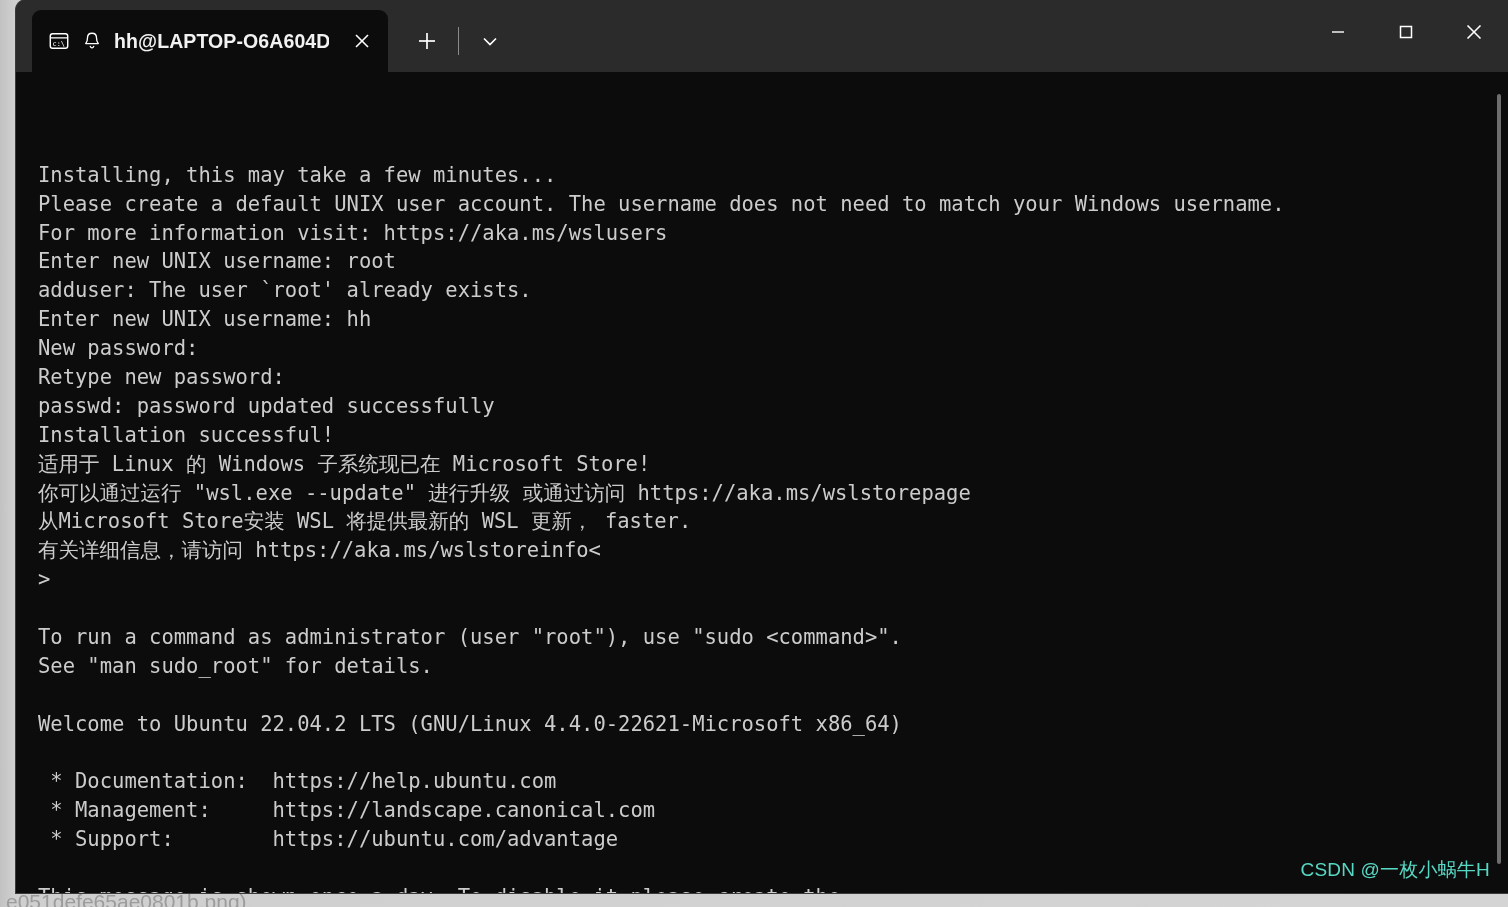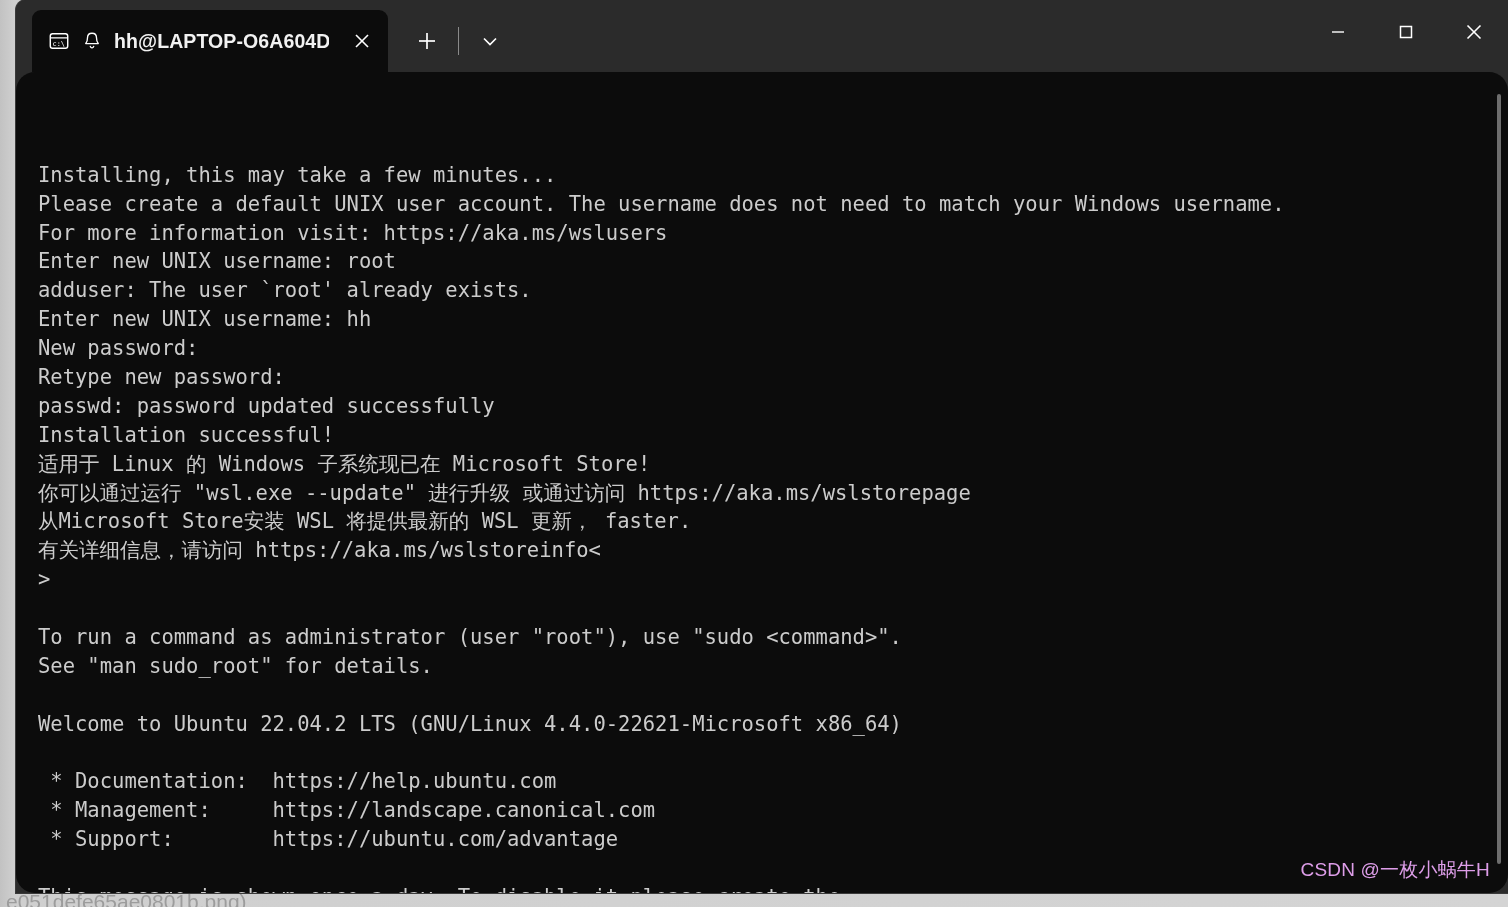--- a/index.html
+++ b/index.html
@@ -120,21 +120,20 @@
     width: 68px;
     display: flex; align-items: center; justify-content: center;
   }
 
   
   #terminal-body {
     flex: 1 1 auto;
     background: #0c0c0c;
     position: relative;
     overflow: hidden;
-    border-radius: 19px;
   }
 
   #terminal-text {
     position: absolute;
     left: 22px;
     top: 2px;
     right: 26px;
     font-family: "DejaVu Sans Mono", "Liberation Mono", monospace;
     font-size: 20.5px;
     line-height: 28.9px;
@@ -159,21 +158,21 @@
     height: 770px;
     background: #6e6e6e;
     border-radius: 2px;
   }
 
   
   #watermark {
     position: absolute;
     right: 18px;
     bottom: 10px;
-    color: #f0abfc;
+    color: #5eead4;
     font-size: 19px;
     font-family: "Liberation Sans", sans-serif;
     letter-spacing: .2px;
     opacity: .92;
     white-space: nowrap;
   }
 
   
   #clipped-caption {
     position: absolute;

